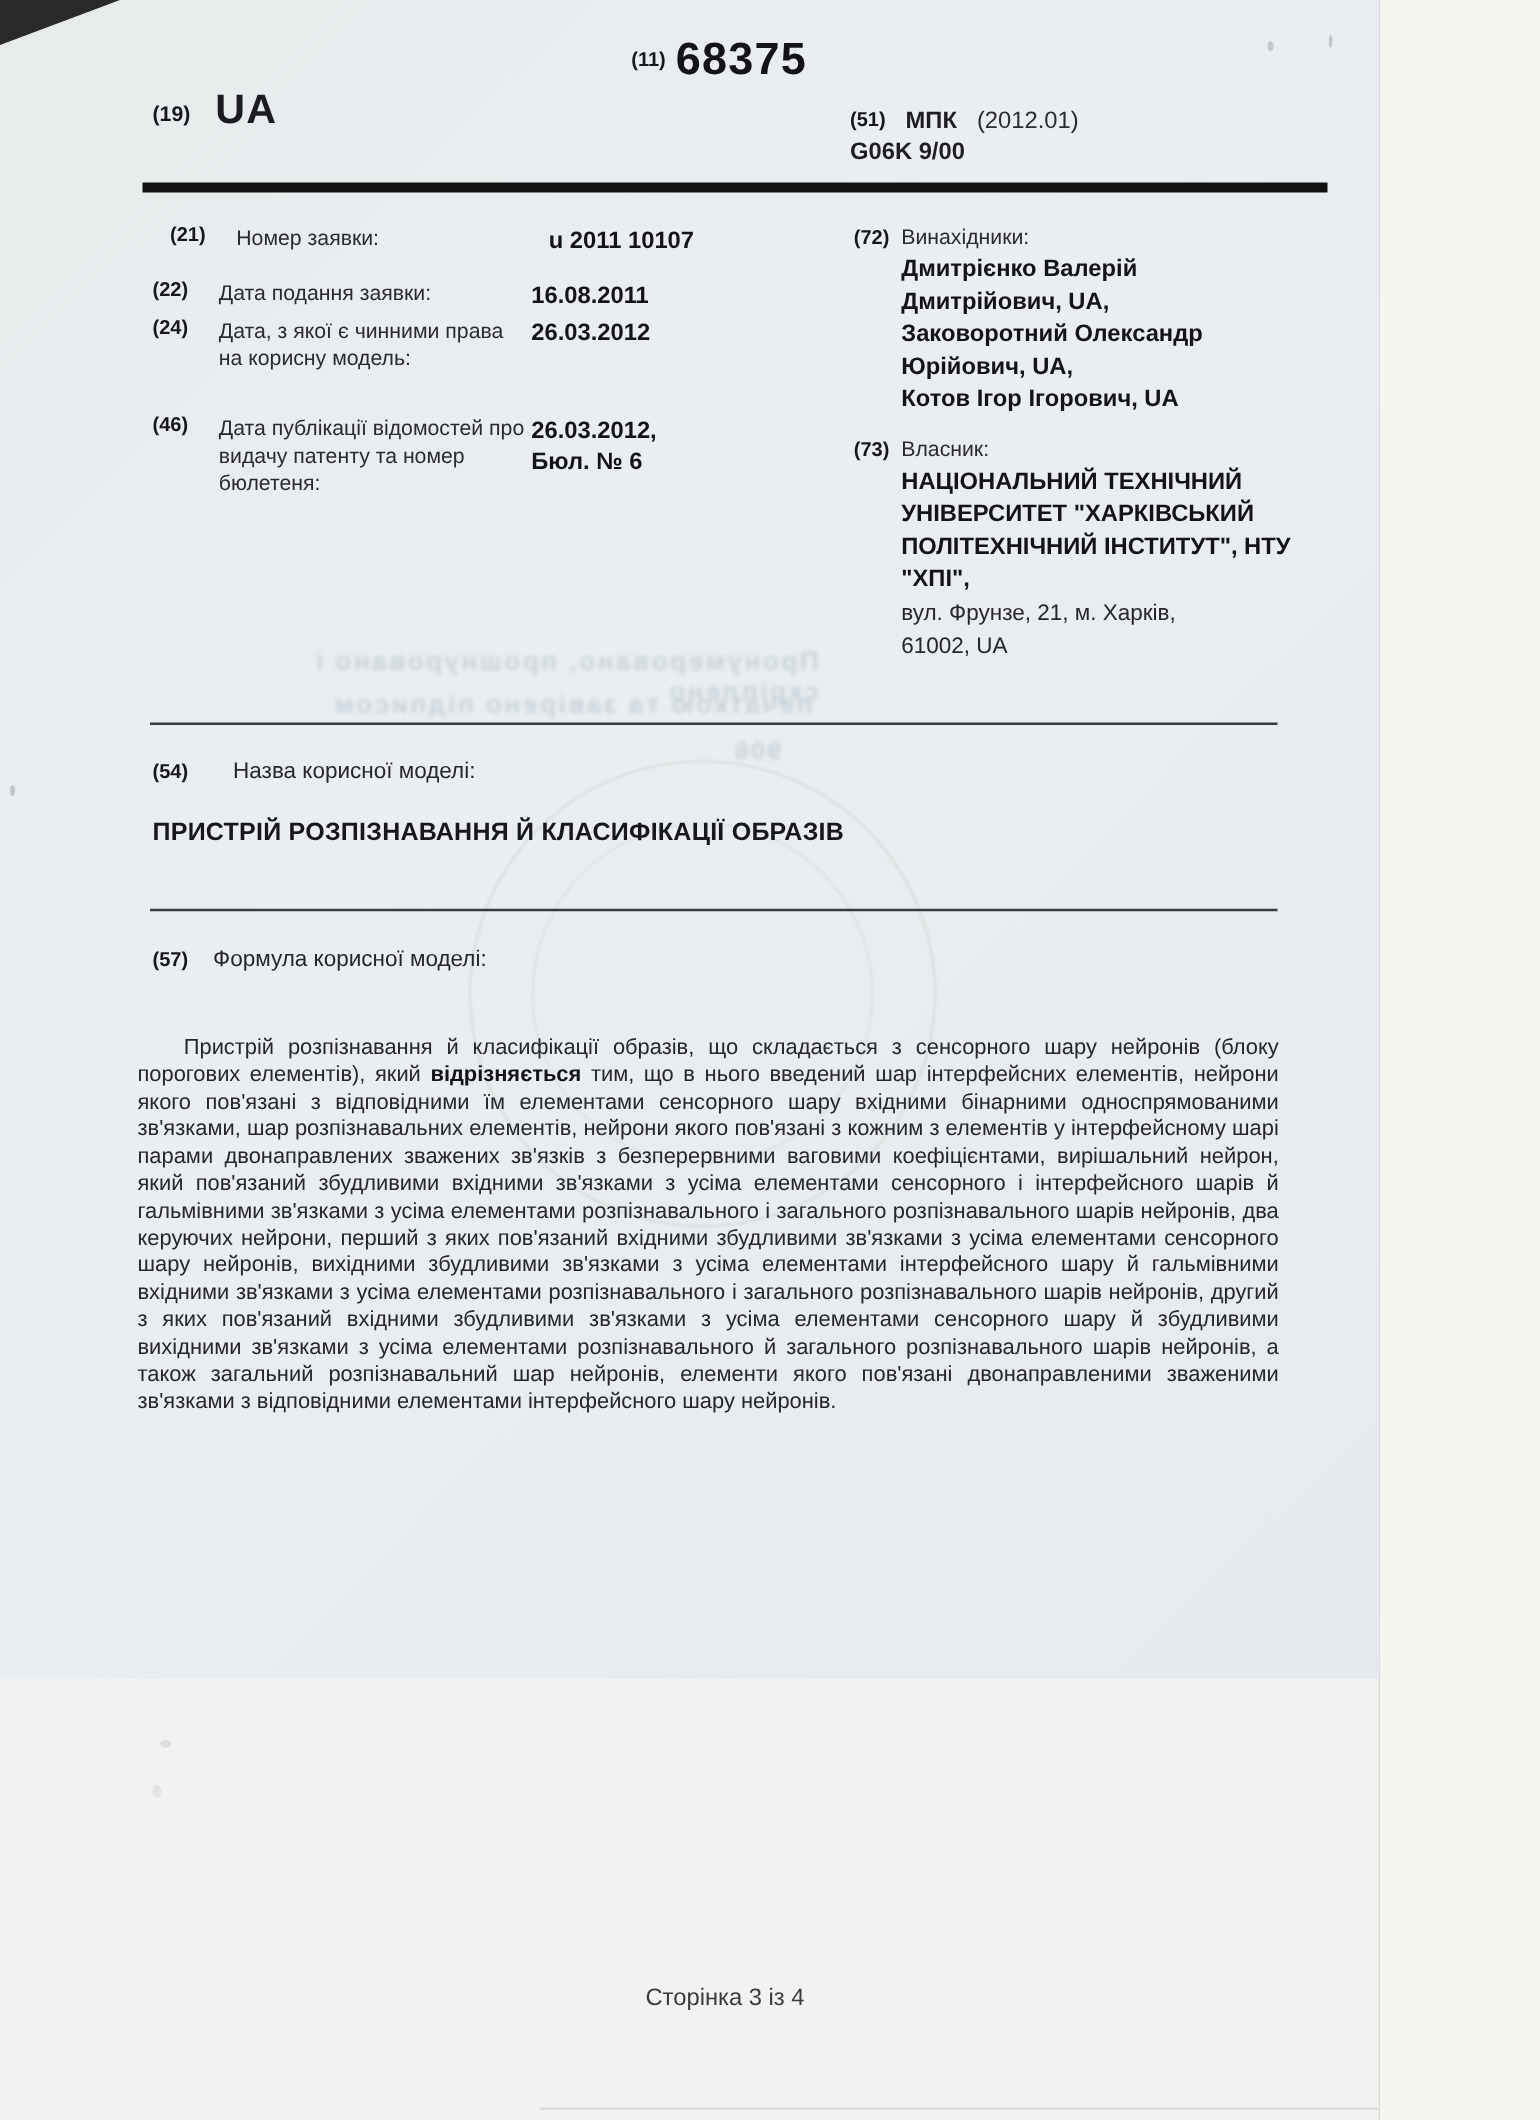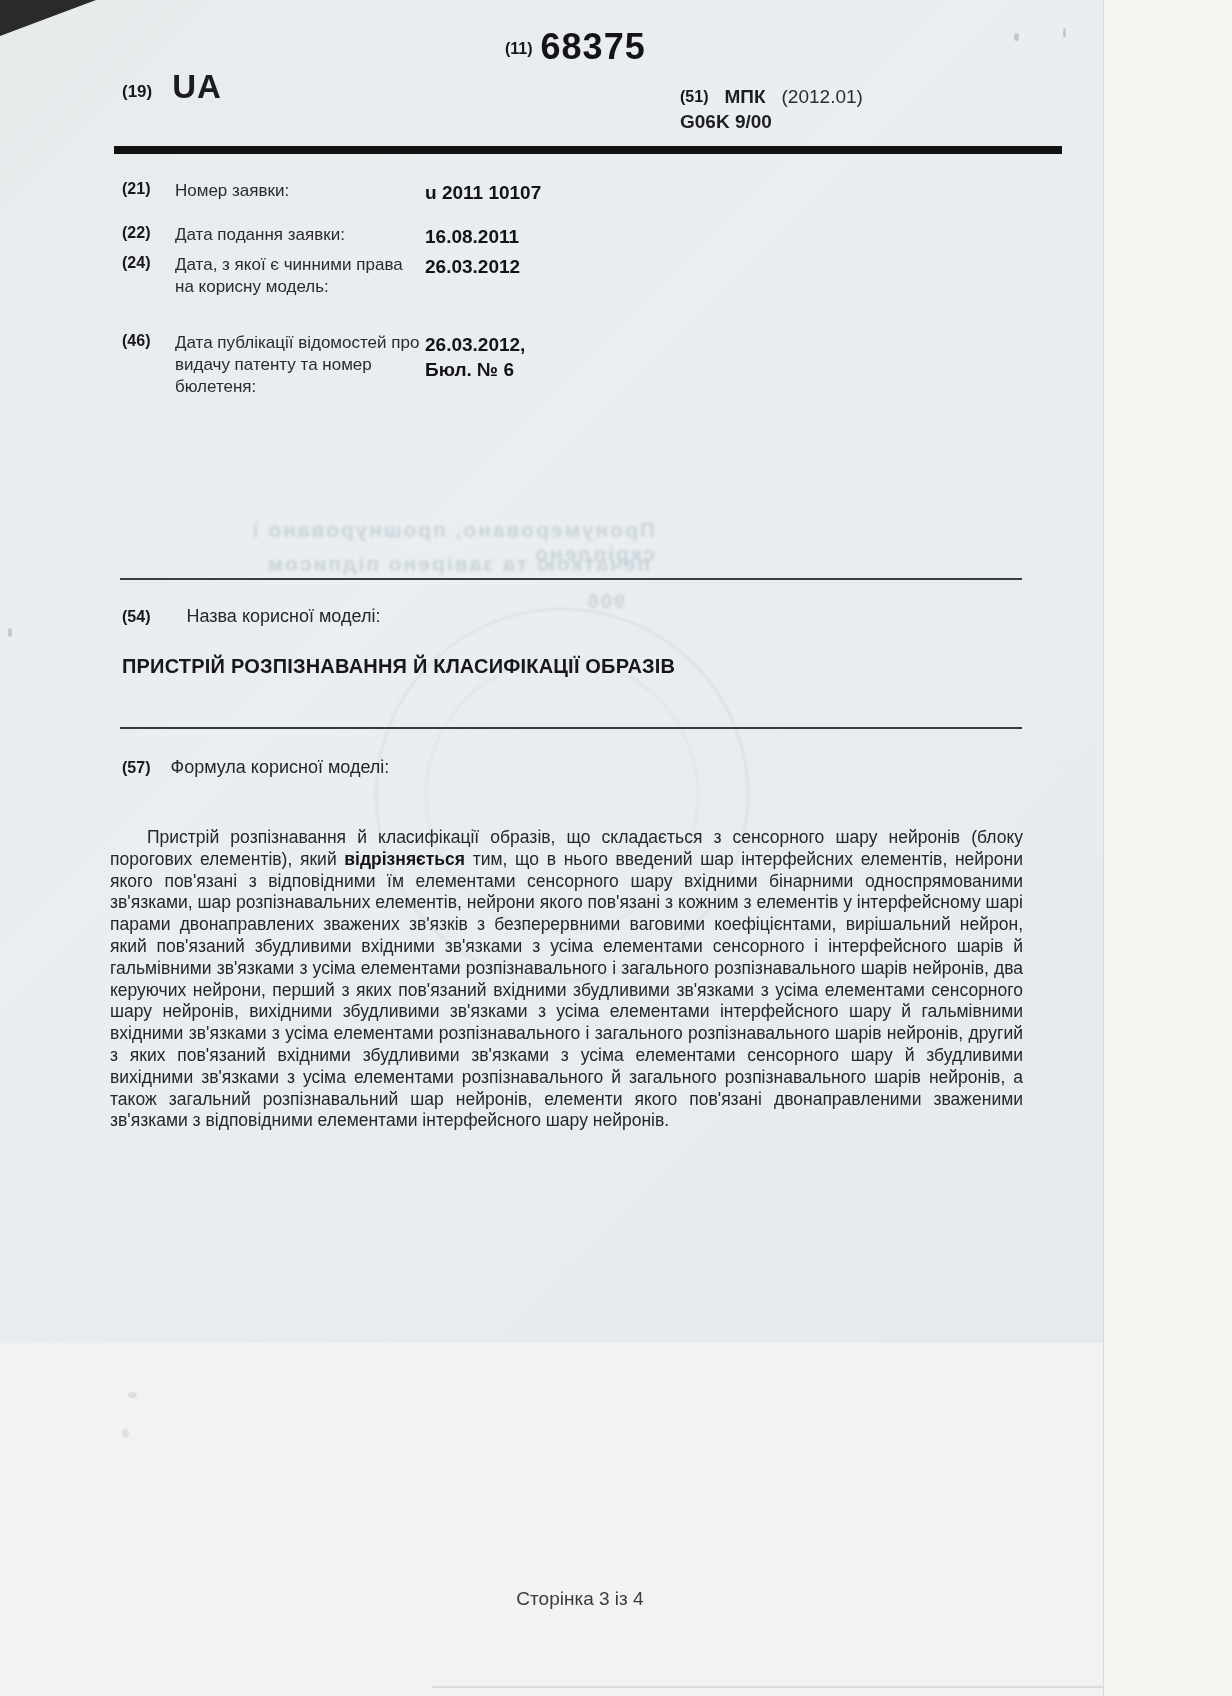--- a/index.html
+++ b/index.html
@@ -115,21 +115,21 @@
     <div class="ipc-line1">
       <span class="code">(51)</span>
       <span class="ipc-label">МПК</span>
       <span class="ipc-year">(2012.01)</span>
     </div>
     <div class="ipc-class">G06K 9/00</div>
   </div>
 
   <div class="abs thick-rule"></div>
 
-  <div class="abs field-row" style="left:122px;top:180px;">
+  <div class="abs field-row" style="left:136px;top:180px;">
     <span class="code">(21)</span>
     <span class="flabel small-label">Номер заявки:</span>
     <span class="fvalue">u 2011 10107</span>
   </div>
 
   <div class="abs field-row" style="left:122px;top:224px;">
     <span class="code">(22)</span>
     <span class="flabel small-label">Дата подання заявки:</span>
     <span class="fvalue">16.08.2011</span>
   </div>
@@ -139,21 +139,39 @@
     <span class="flabel small-label">Дата, з якої є чинними права на корисну модель:</span>
     <span class="fvalue">26.03.2012</span>
   </div>
 
   <div class="abs field-row" style="left:122px;top:332px;justify-content:flex-end;">
     <span class="code">(46)</span>
     <span class="flabel small-label">Дата публікації відомостей про видачу патенту та номер бюлетеня:</span>
     <span class="fvalue" style="width:150px;">26.03.2012, Бюл. № 6</span>
   </div>
 
-
+  <div class="abs party-block" style="left:683px;top:180px;">
+    <span class="code">(72)</span>
+    <div class="party-content">
+      <div class="party-role">Винахідники:</div>
+      <div class="party-name">Дмитрієнко Валерій Дмитрійович, UA,</div>
+      <div class="party-name">Заковоротний Олександр Юрійович, UA,</div>
+      <div class="party-name">Котов Ігор Ігорович, UA</div>
+    </div>
+  </div>
+
+  <div class="abs party-block" style="left:683px;top:350px;">
+    <span class="code">(73)</span>
+    <div class="party-content">
+      <div class="party-role">Власник:</div>
+      <div class="party-name">НАЦІОНАЛЬНИЙ ТЕХНІЧНИЙ УНІВЕРСИТЕТ "ХАРКІВСЬКИЙ ПОЛІТЕХНІЧНИЙ ІНСТИТУТ", НТУ "ХПІ",</div>
+      <div class="party-addr">вул. Фрунзе, 21, м. Харків,</div>
+      <div class="party-addr">61002, UA</div>
+    </div>
+  </div>
 
   <div class="abs thin-rule" style="left:120px;top:578px;width:902px;"></div>
 
   <div class="abs section-row" style="left:122px;top:606px;gap:36px;">
     <span class="code">(54)</span>
     <span class="section-label">Назва корисної моделі:</span>
   </div>
 
   <div class="abs utility-title" style="left:122px;top:655px;width:880px;">ПРИСТРІЙ РОЗПІЗНАВАННЯ Й КЛАСИФІКАЦІЇ ОБРАЗІВ</div>
 

